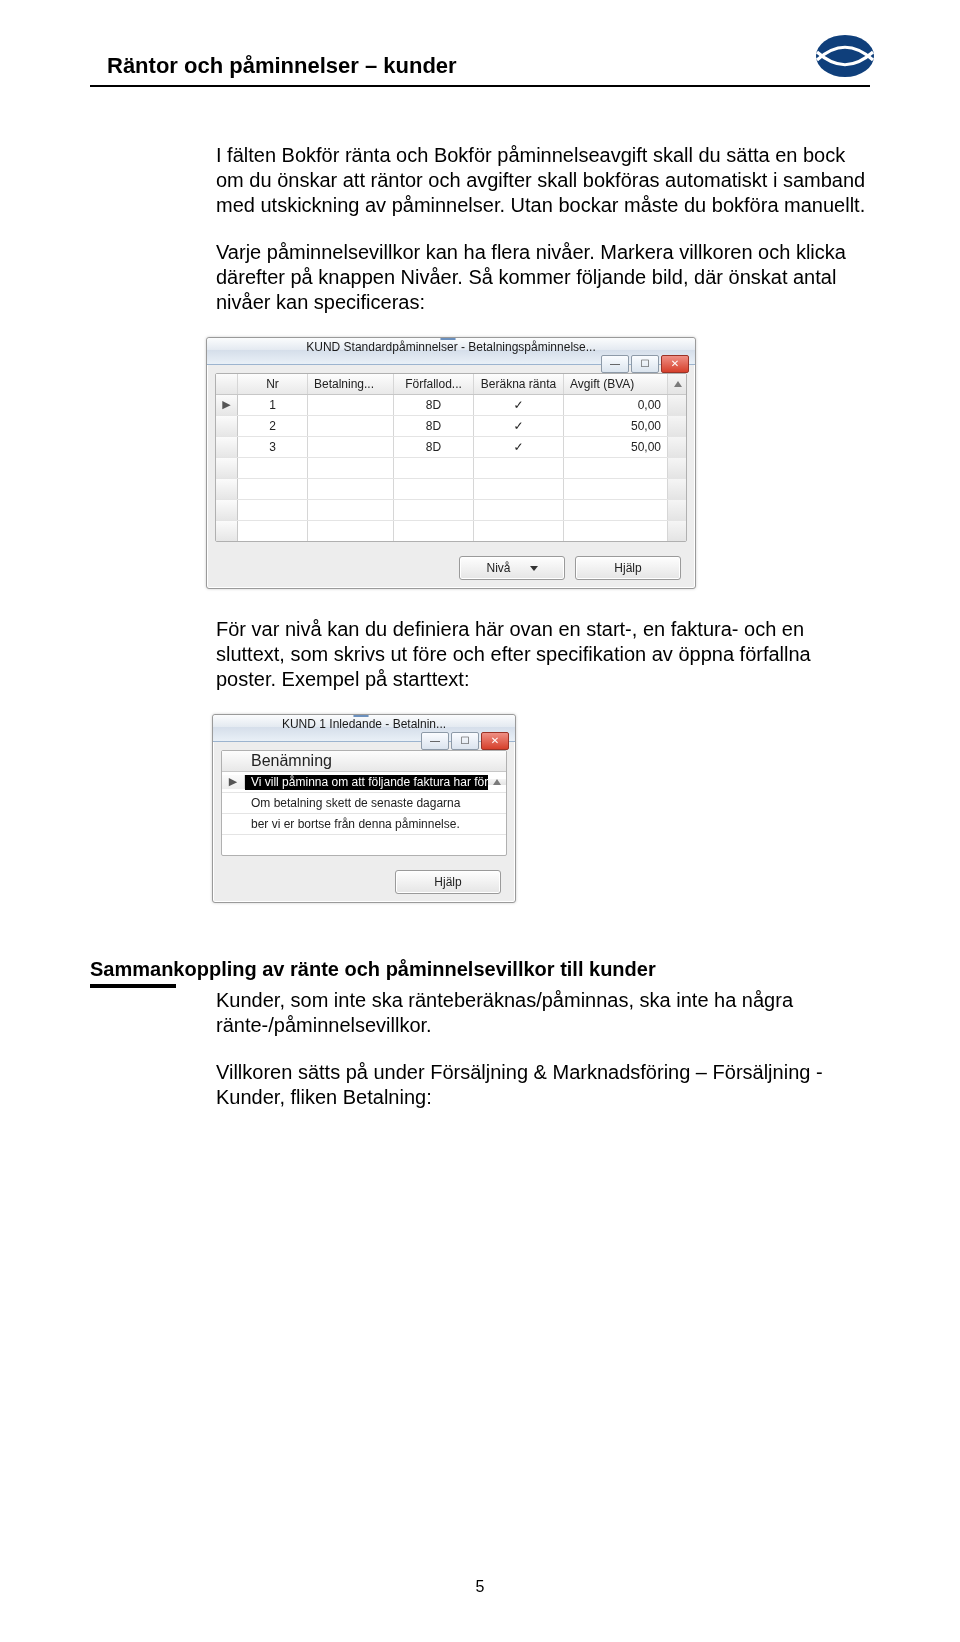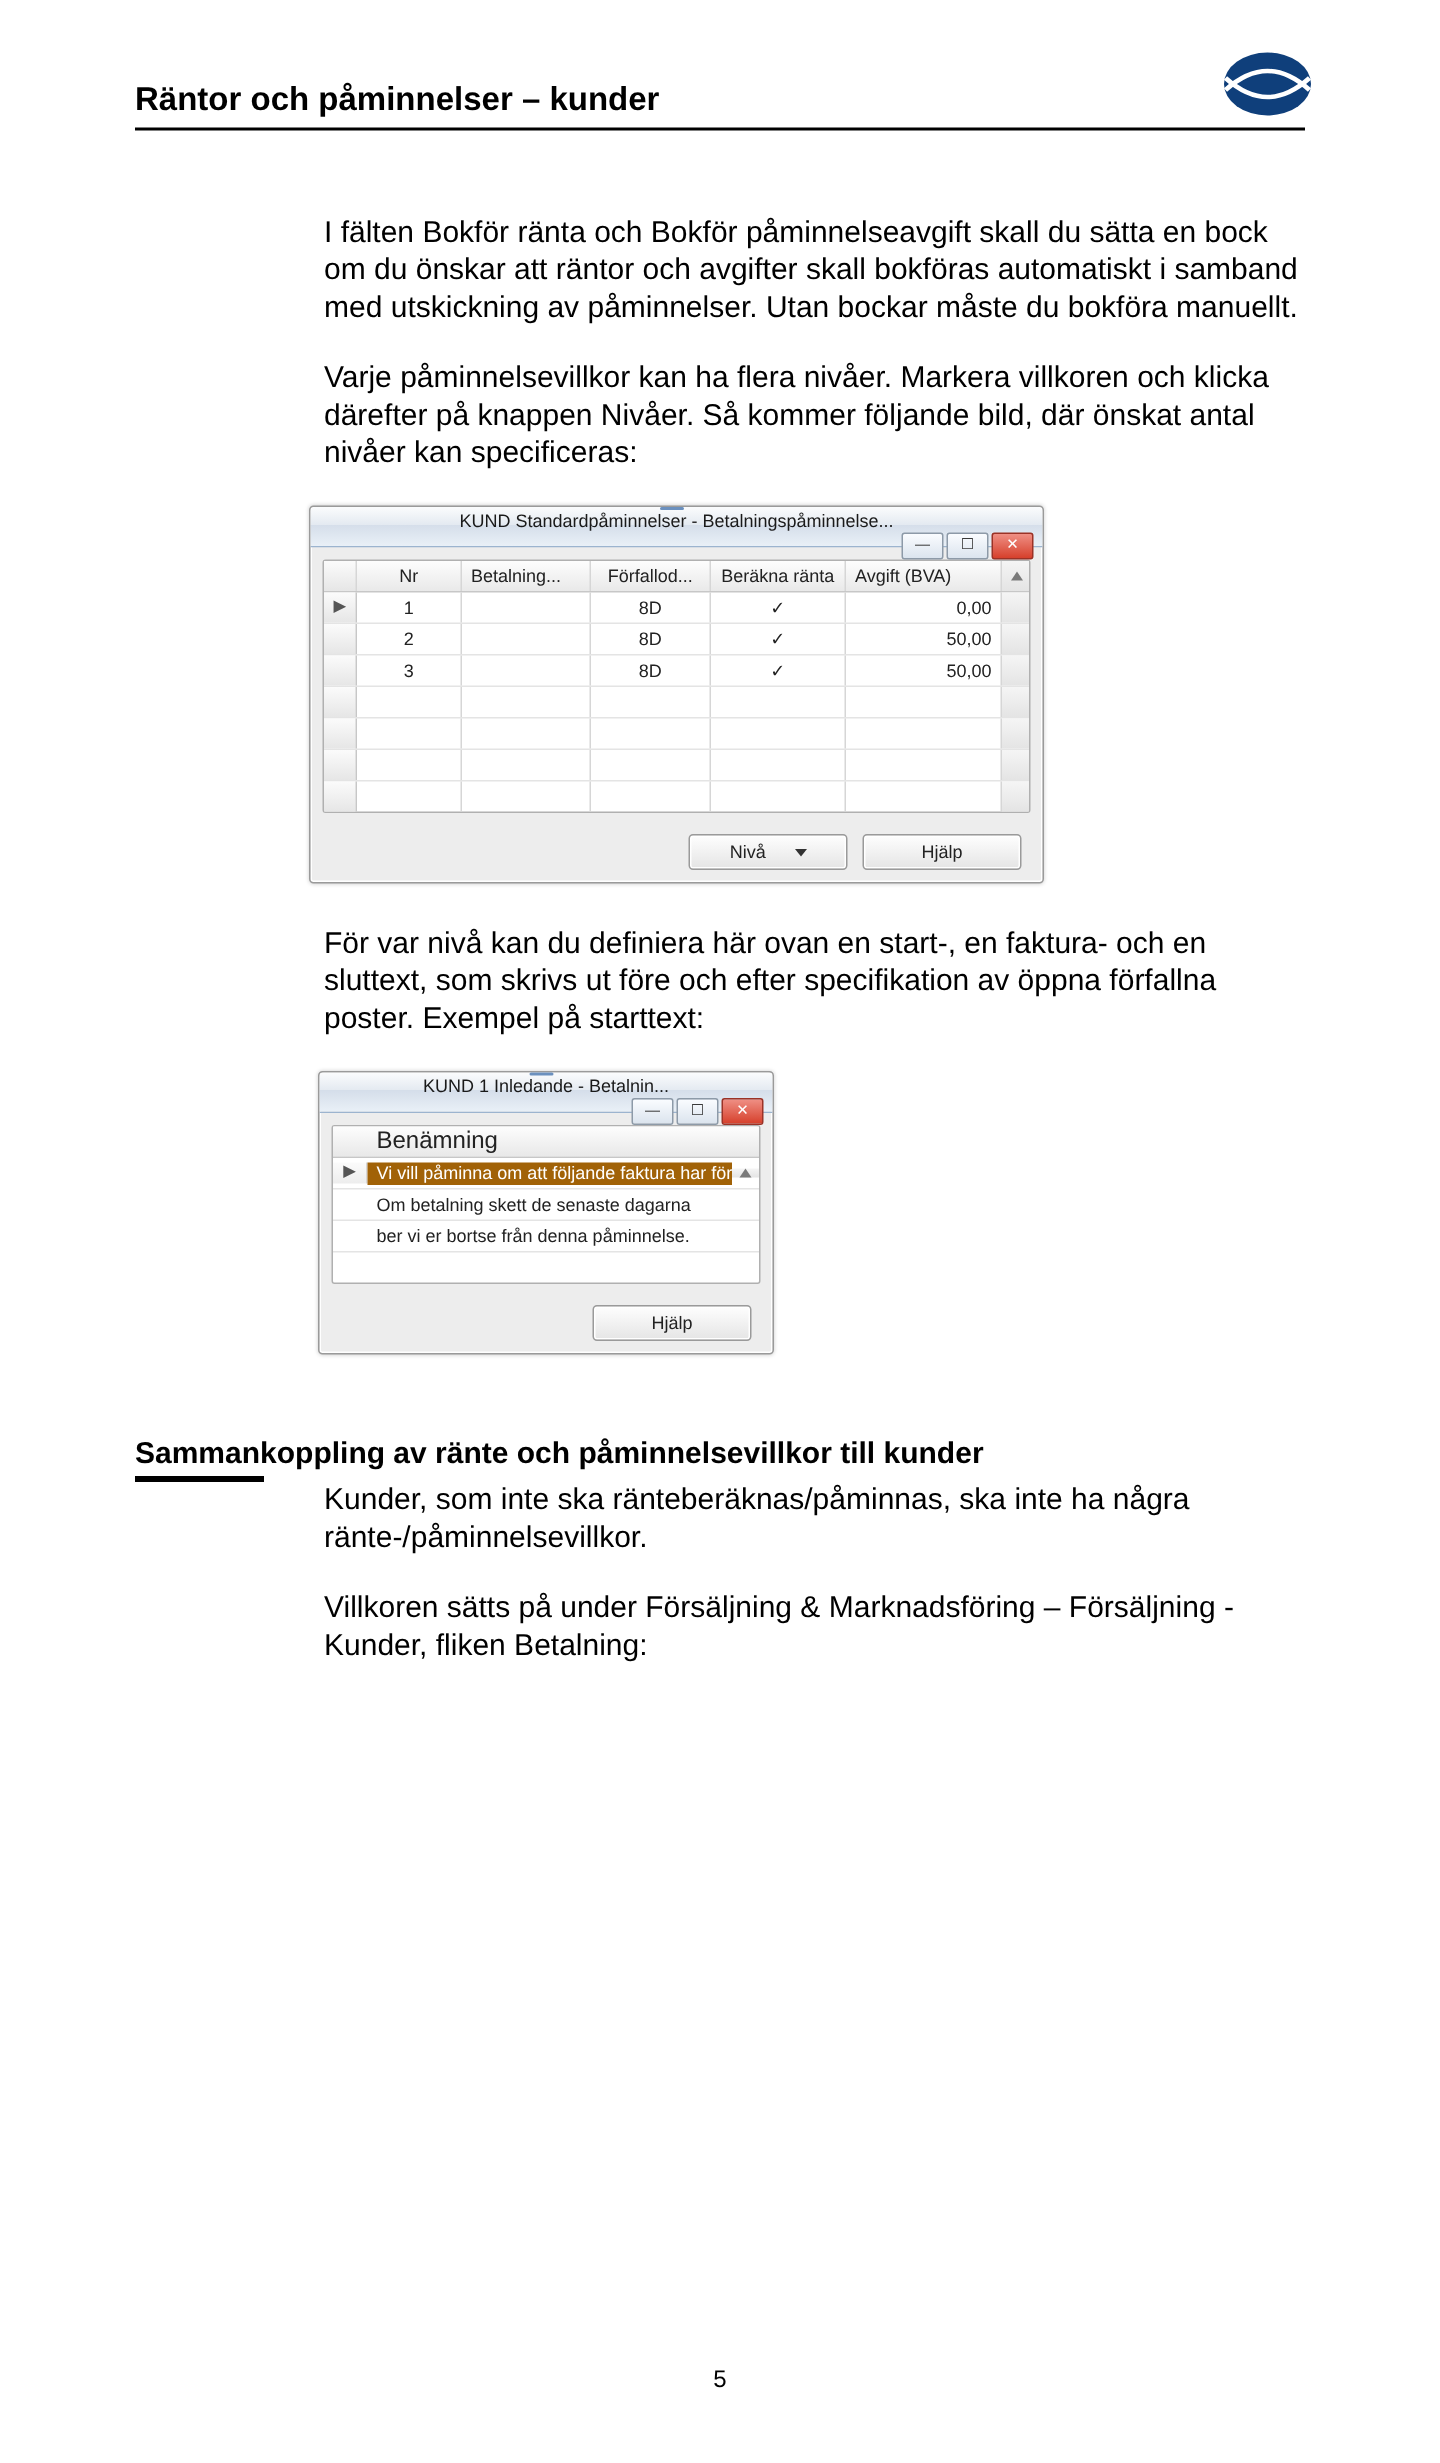--- a/index.html
+++ b/index.html
@@ -17,20 +17,21 @@
     width:960px;
     height:1642px;
     box-sizing:border-box;
     padding:33px 90px 0 90px;
   }
   .header-row{
     display:flex;
     justify-content:space-between;
     align-items:flex-end;
     margin-bottom:6px;
+    margin-left:17px;
   }
   .header-title{
     font-size:22px;
     font-weight:bold;
   }
   .logo{width:62px;height:46px;margin-right:-6px}
   .hr{border:none;border-top:2px solid #000;margin:0 0 56px 0}
   .body-col{
     margin-left:126px;
     width:654px;
@@ -112,21 +113,21 @@
   .btn-row{display:flex;justify-content:flex-end;gap:10px;margin-top:14px;padding-right:6px}
 
   
   .list-head{background:linear-gradient(#fdfdfd,#e8e8e8);border-bottom:1px solid #c7c7c7;height:20px;display:flex;align-items:center;font-size:16px}
   .lh-sel{width:22px;border-right:1px solid #c7c7c7;background:linear-gradient(#fbfbfb,#e6e6e6)}
   .lh-txt{padding:0 6px}
   .lrow{display:flex;height:20px;align-items:center;border-bottom:1px solid #e4e4e4;font-size:12px}
   .lrow .lsel{width:22px;border-right:1px solid #d6d6d6;background:linear-gradient(#fbfbfb,#ededed);display:flex;align-items:center;justify-content:center;color:#555;font-size:11px}
   .lrow .ltxt{flex:1;padding:0 6px;overflow:hidden;white-space:nowrap}
   .lrow .lscr{width:18px;background:linear-gradient(#f5f5f5,#e4e4e4)}
-  .lrow.sel .ltxt{background:#a16207;color:#fff}
+  .lrow.sel .ltxt{background:#000000;color:#fff}
 </style>
 </head>
 <body>
 
 <div class="page">
   <div class="header-row">
     <div class="header-title">Räntor och påminnelser – kunder</div>
     <svg class="logo" viewBox="0 0 62 46">
       <ellipse cx="31" cy="23" rx="29" ry="21" fill="#0f3f7b"></ellipse>
       <path d="M3 27 C22 10,40 10,59 27" stroke="#fff" stroke-width="3.2" fill="none"></path>

